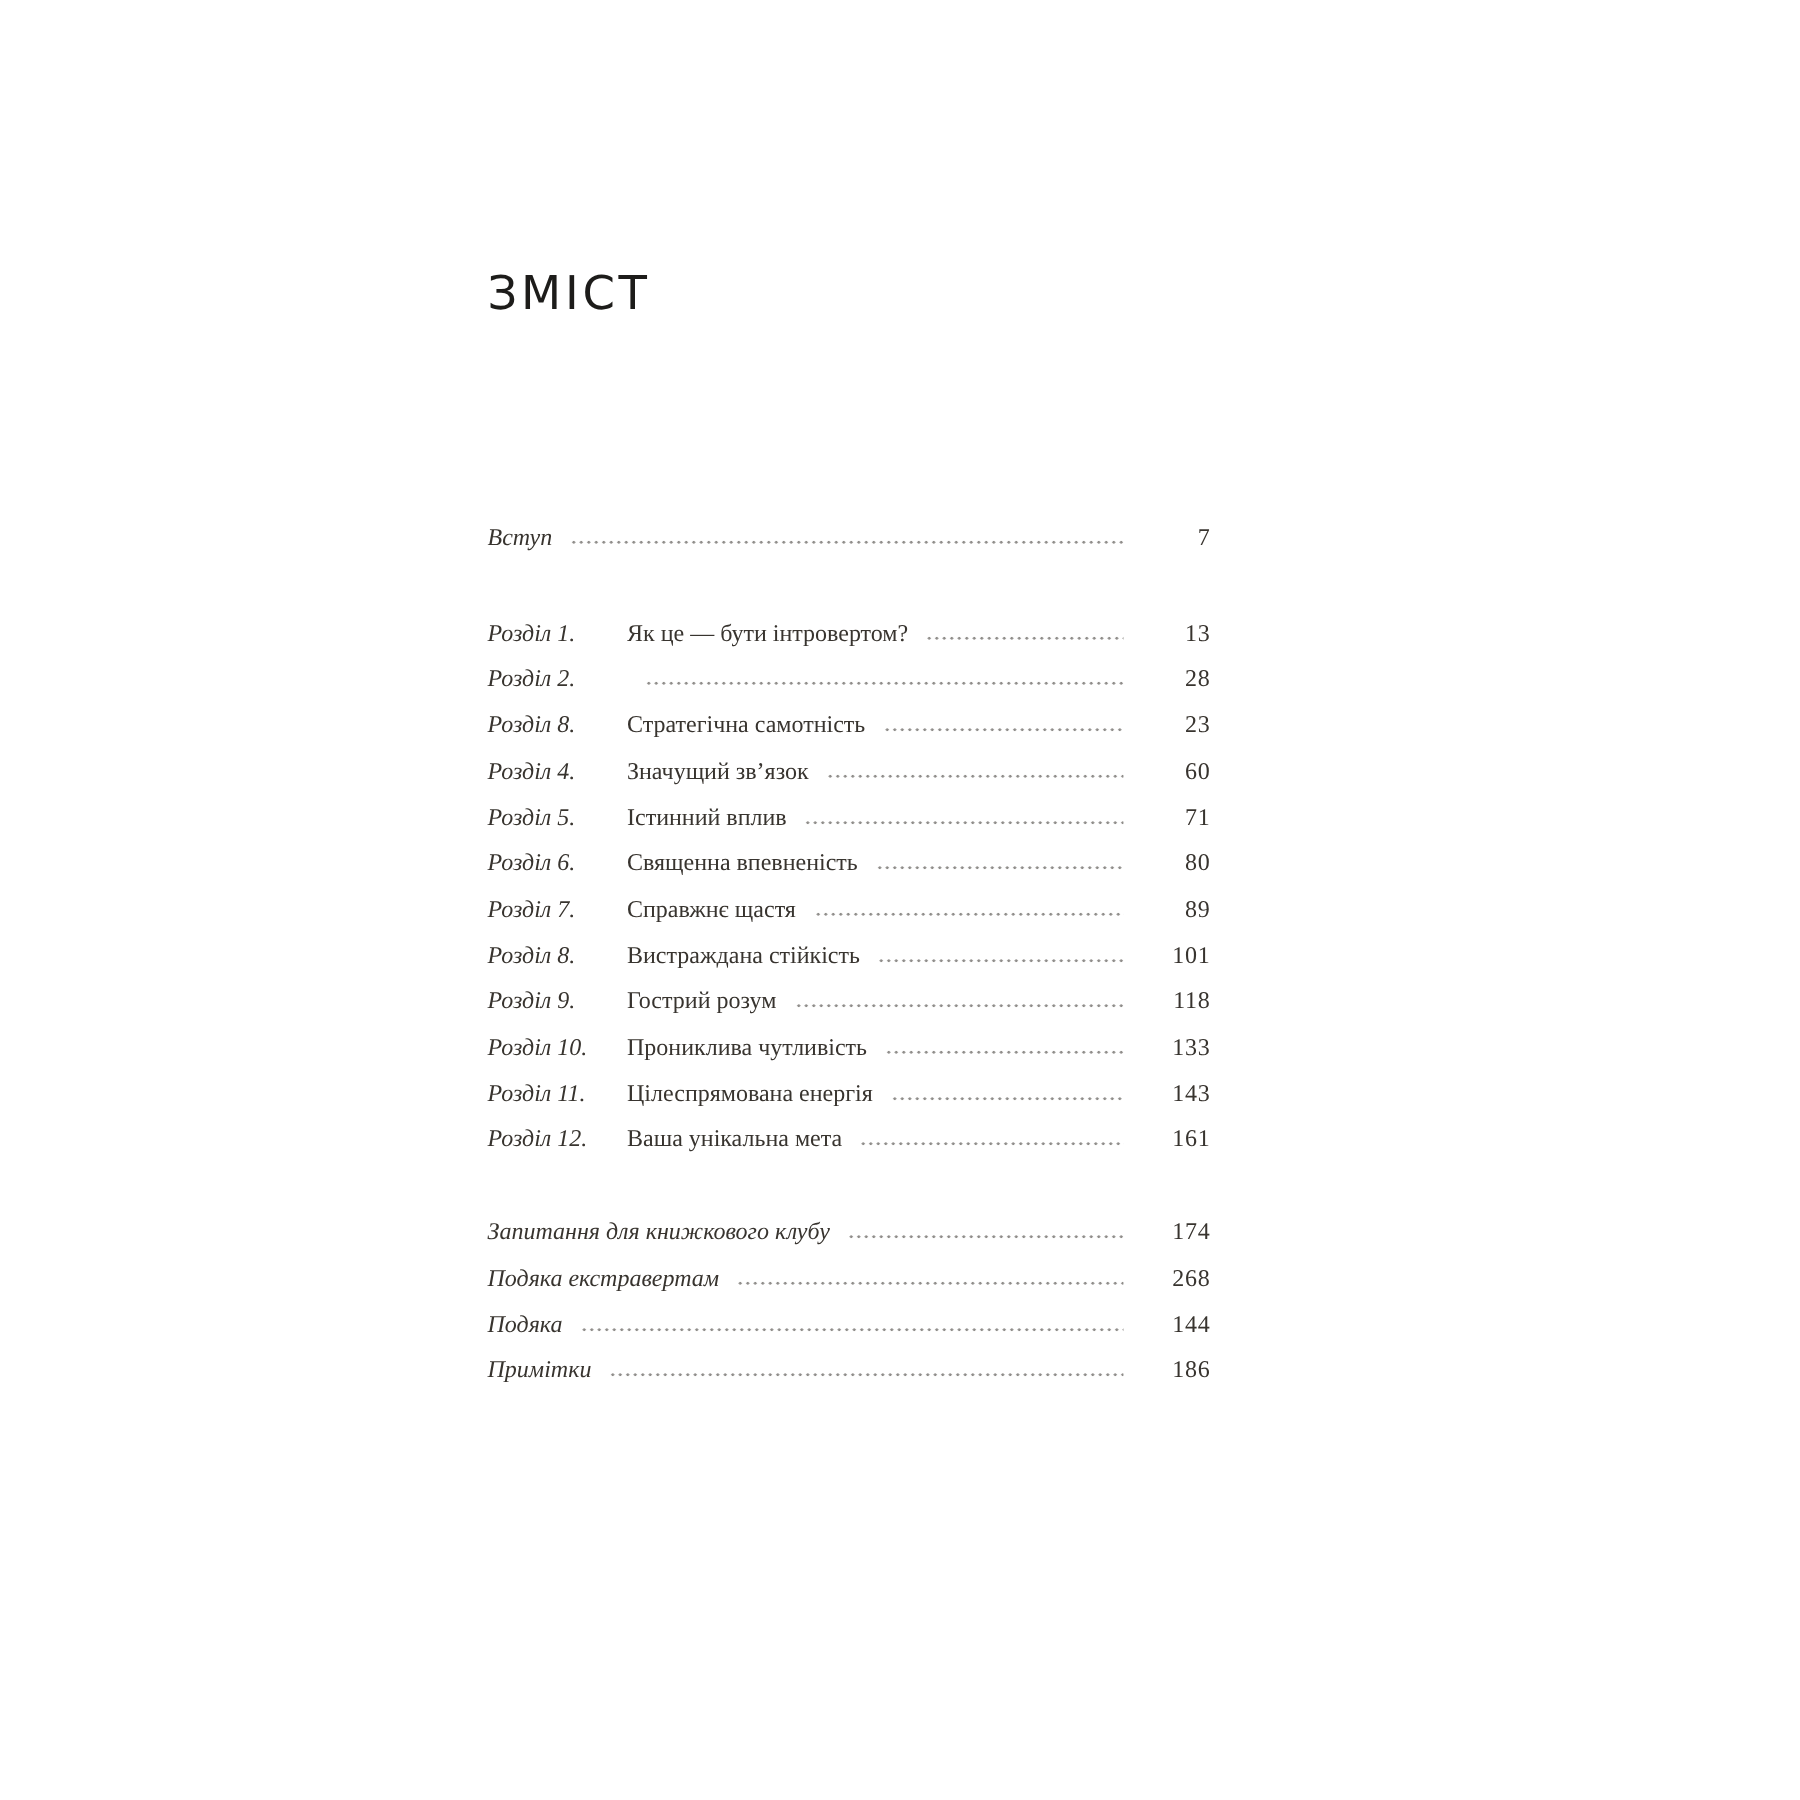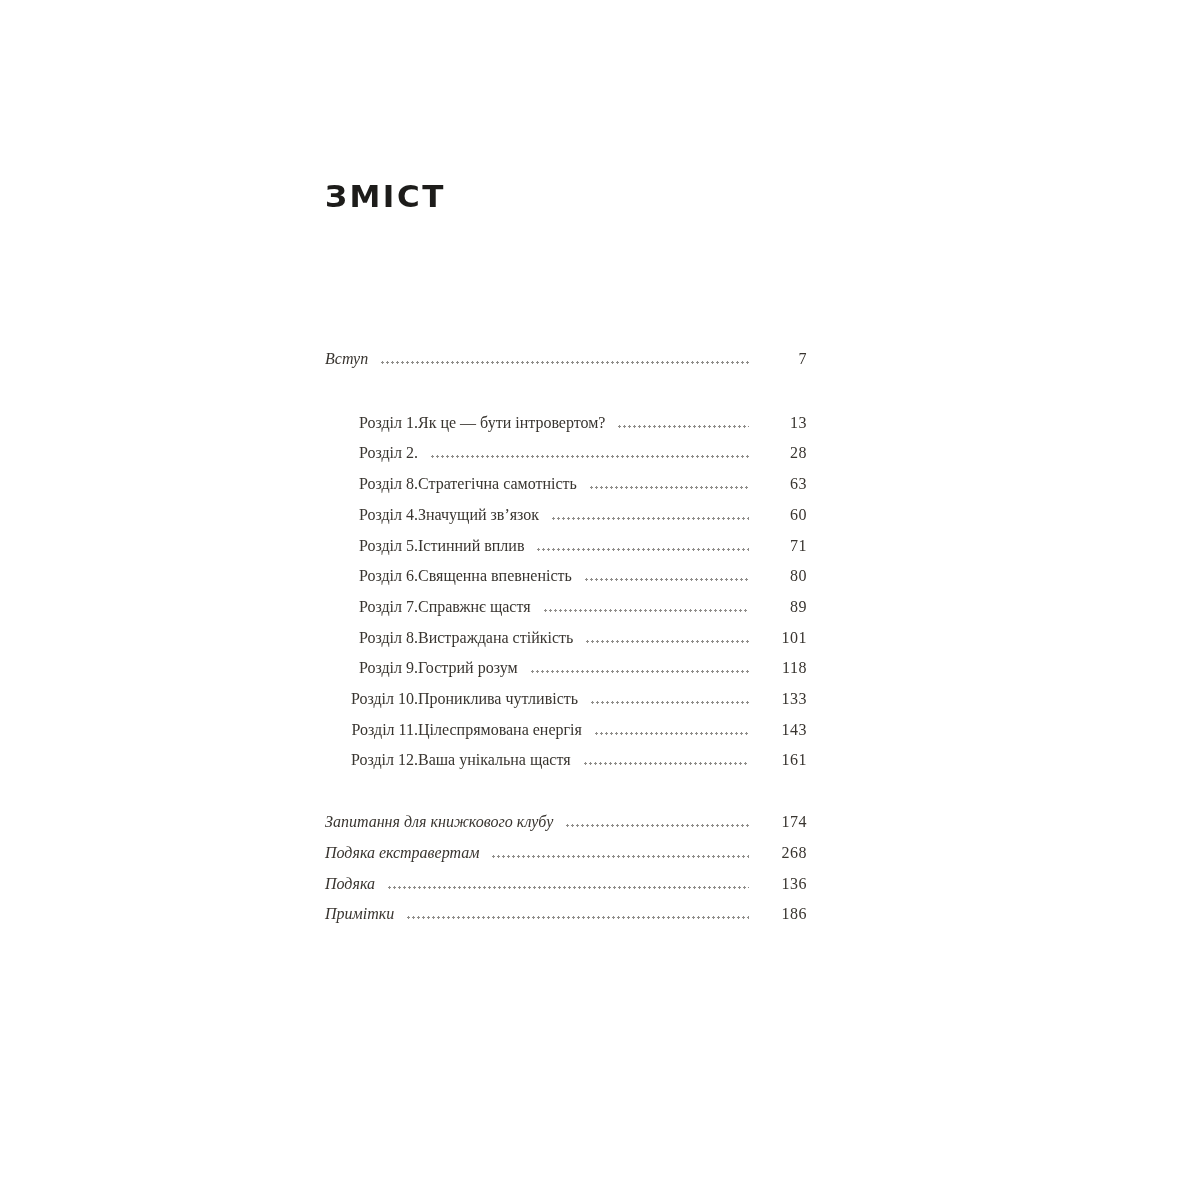--- a/index.html
+++ b/index.html
@@ -16,38 +16,38 @@
     overflow: hidden;
   }
   .content {
     position: absolute;
     left: 325px;
     top: 176px;
     width: 482px;
   }
   .doc-title {
     font-family: "DejaVu Sans", sans-serif;
-    font-weight: 700;
+    font-weight: 400;
     font-size: 31px;
     line-height: 40px;
     letter-spacing: 2.5px;
     color: #1d1c1a;
     margin: 0 0 128px 0;
   }
   .row {
     display: flex;
     align-items: baseline;
     line-height: 30.7px;
     font-size: 16px;
     white-space: nowrap;
   }
   .row .chapter-label {
+    font-style: italic;
     width: 93px;
     flex: 0 0 93px;
-    text-align: right;
   }
   .row .entry-label {
     font-style: italic;
   }
   .row .leader {
     flex: 1 1 auto;
     height: 3px;
     margin: 0 14px 0 12px;
     background-image: radial-gradient(circle 1.1px at 2.5px 1.5px, #8f8d8a 98%, rgba(0,0,0,0) 100%);
     background-size: 5px 3px;
@@ -87,21 +87,21 @@
     </div>
     <div class="row">
       <span class="chapter-label">Розділ 2.</span>
       <span class="leader"></span>
       <span class="page-num">28</span>
     </div>
     <div class="row">
       <span class="chapter-label">Розділ 8.</span>
       <span class="chapter-title">Стратегічна самотність</span>
       <span class="leader"></span>
-      <span class="page-num">63</span>
+      <span class="page-num">23</span>
     </div>
     <div class="row">
       <span class="chapter-label">Розділ 4.</span>
       <span class="chapter-title">Значущий зв’язок</span>
       <span class="leader"></span>
       <span class="page-num">60</span>
     </div>
     <div class="row">
       <span class="chapter-label">Розділ 5.</span>
       <span class="chapter-title">Істинний вплив</span>
@@ -139,41 +139,41 @@
       <span class="page-num">133</span>
     </div>
     <div class="row">
       <span class="chapter-label">Розділ 11.</span>
       <span class="chapter-title">Цілеспрямована енергія</span>
       <span class="leader"></span>
       <span class="page-num">143</span>
     </div>
     <div class="row">
       <span class="chapter-label">Розділ 12.</span>
-      <span class="chapter-title">Ваша унікальна щастя</span>
+      <span class="chapter-title">Ваша унікальна мета</span>
       <span class="leader"></span>
       <span class="page-num">161</span>
     </div>
   </div>
 
   <div class="backmatter-block">
     <div class="row">
       <span class="entry-label">Запитання для книжкового клубу</span>
       <span class="leader"></span>
       <span class="page-num">174</span>
     </div>
     <div class="row">
       <span class="entry-label">Подяка екстравертам</span>
       <span class="leader"></span>
       <span class="page-num">268</span>
     </div>
     <div class="row">
       <span class="entry-label">Подяка</span>
       <span class="leader"></span>
-      <span class="page-num">136</span>
+      <span class="page-num">144</span>
     </div>
     <div class="row">
       <span class="entry-label">Примітки</span>
       <span class="leader"></span>
       <span class="page-num">186</span>
     </div>
   </div>
 
 </div>
 

